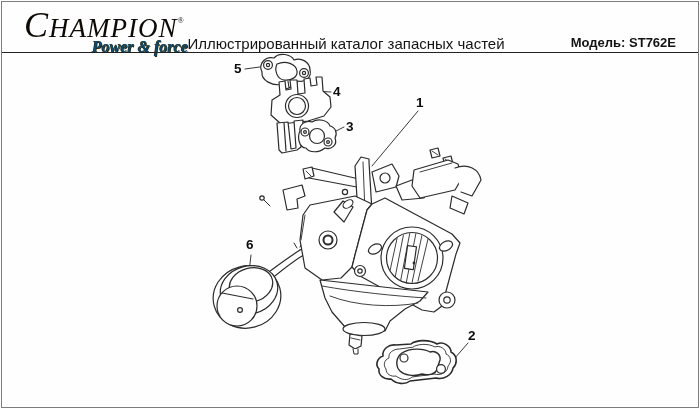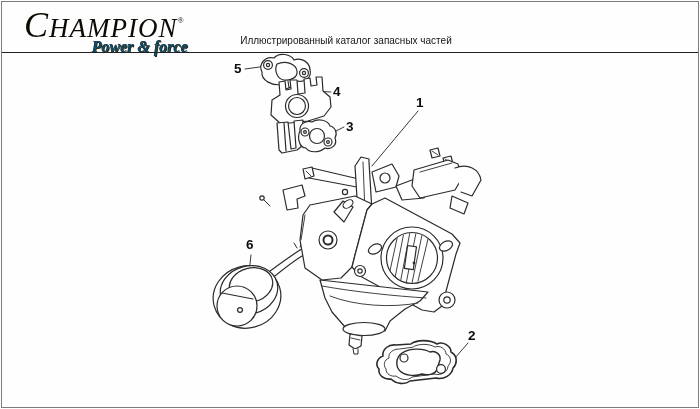--- a/index.html
+++ b/index.html
@@ -18,21 +18,21 @@
   .brand .reg{font-size:8px;vertical-align:14px;letter-spacing:0;}
   .tagline{
     font-family:"Liberation Serif",serif;font-style:italic;font-weight:700;
     font-size:16px;line-height:16px;color:#0c4a6e;text-align:right;
     margin-top:-4px;padding-right:6px;
     text-shadow:0.5px 0.5px 0 #2e2605, -0.5px -0.5px 0 #2e2605;
     white-space:nowrap;
   }
   .hdr-title{
     position:absolute;left:346px;top:35px;transform:translateX(-50%);
-    font-size:10px;color:#141414;white-space:nowrap;
+    font-size:15px;color:#141414;white-space:nowrap;
   }
   .hdr-model{
     position:absolute;right:24px;top:35px;font-size:13px;font-weight:700;
     color:#141414;white-space:nowrap;
   }
   .hdr-rule{position:absolute;left:2px;right:2px;top:52px;border-top:1.4px solid #222;}
   
   .art{position:absolute;left:0;top:0;width:700px;height:409px;}
   .callout{
     position:absolute;font-size:13.5px;font-weight:700;color:#0c0c0c;
@@ -43,20 +43,21 @@
 <body>
 
 <div class="page">
   <div class="frame"></div>
 
   <div class="logo">
     <div class="brand"><span>CHAMPION</span><span class="reg">®</span></div>
     <div class="tagline">Power &amp; force</div>
   </div>
   <div class="hdr-title">Иллюстрированный каталог запасных частей</div>
+  <div class="hdr-model">Модель: ST762E</div>
   <div class="hdr-rule"></div>
 
   <svg class="art" viewBox="0 0 700 409" fill="none" stroke="#2b2b2b" stroke-width="1.2" stroke-linejoin="round" stroke-linecap="round">
 
     <g stroke="#3a3a3a" stroke-width="1">
       <line x1="418" y1="111" x2="372" y2="166"></line>
       <line x1="468" y1="343" x2="448" y2="366"></line>
       <line x1="344" y1="127" x2="332" y2="133"></line>
       <line x1="331" y1="92" x2="313" y2="91"></line>
       <line x1="245" y1="69" x2="267" y2="66"></line>

